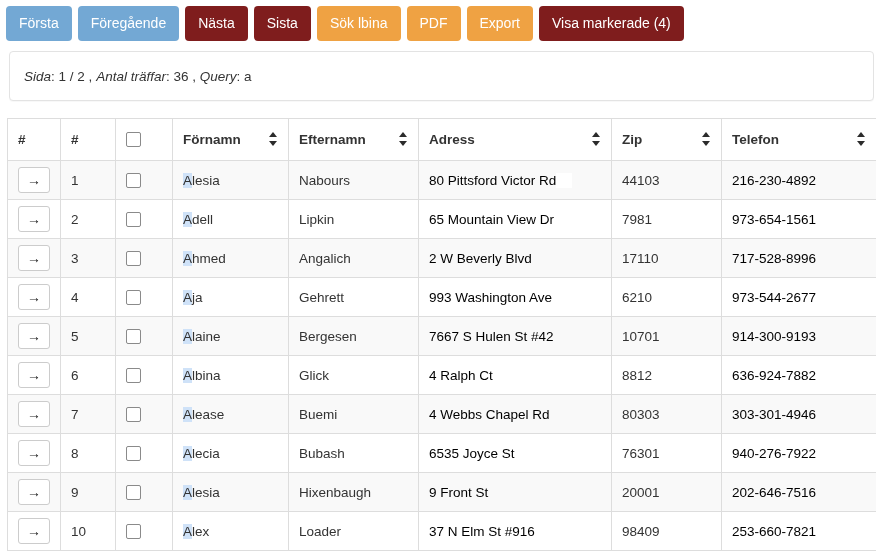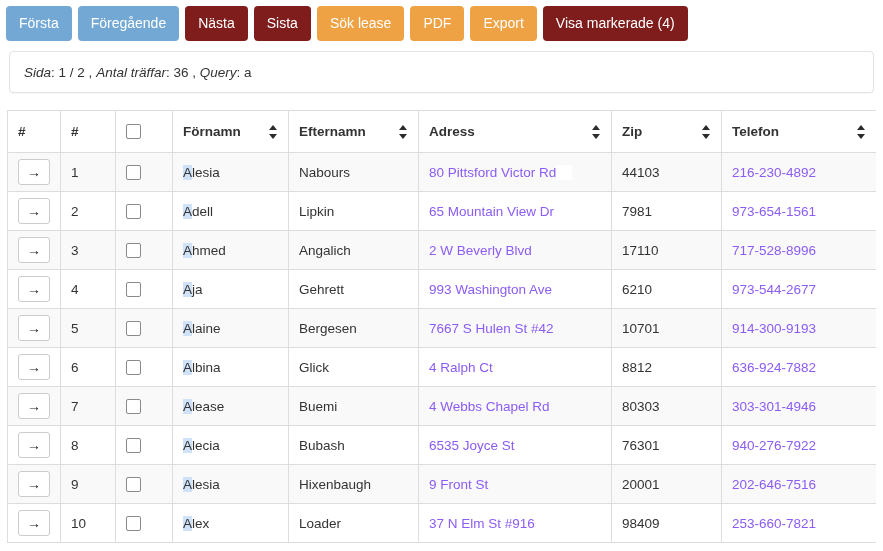--- a/index.html
+++ b/index.html
@@ -36,21 +36,21 @@
   .btn-blue       { background: #7f1d1d; }
   .btn-orange     { background: #efa243; }
   .btn-green      { background: #7f1d1d; }
 
   
   .info-panel {
     margin: 10px 9px 0 9px;
     border: 1px solid #e3e3e3;
     border-radius: 4px;
     background: #ffffff;
-    height: 42px;
+    height: 50px;
     display: flex;
     align-items: center;
     padding: 4px 14px;
     box-shadow: 0 1px 1px rgba(0,0,0,.03);
   }
   .info-text {
     font-size: 13.5px;
     color: #333333;
   }
   .info-text i { font-style: italic; }
@@ -80,21 +80,21 @@
   table.grid thead th {
     font-weight: bold;
     font-size: 13.5px;
     height: 42px;
     background: #ffffff;
     color: #333333;
   }
   th.hdr-check { background: #f7f7f7; }
   .th-inner {
     display: flex;
-    align-items: flex-end;
+    align-items: flex-start;
     justify-content: space-between;
     width: 100%;
   }
   .sort-icon {
     display: inline-block;
     width: 9px;
     height: 14px;
     position: relative;
     flex: 0 0 auto;
     margin-left: 8px;
@@ -137,36 +137,36 @@
     display: block;
   }
   .chk {
     width: 15px; height: 15px;
     border: 1px solid #8a8a8a;
     border-radius: 2px;
     background: #ffffff;
     display: block;
     cursor: pointer;
   }
-  .link { color: #8b5cf6; text-decoration: none; cursor: pointer; }
+  .link { color: #000000; text-decoration: none; cursor: pointer; }
   .hl { background: #cfe2f8; }
   .hl-white { background: #ffffff; padding: 0 6px; }
   .cell-num { color: #333333; }
 </style>
 </head>
 <body>
 
 <div id="app">
 
   <div class="toolbar">
       <button class="btn btn-light-blue">Första</button>
       <button class="btn btn-light-blue">Föregående</button>
       <button class="btn btn-blue">Nästa</button>
       <button class="btn btn-blue">Sista</button>
-      <button class="btn btn-orange">Sök lease</button>
+      <button class="btn btn-orange">Sök lbina</button>
       <button class="btn btn-orange">PDF</button>
       <button class="btn btn-orange">Export</button>
       <button class="btn btn-green">Visa markerade (4)</button>
     </div>
 
   <div class="info-panel">
     <div class="info-text">
       <i>Sida</i><span>:</span>
       <span>1 / 2</span>
       <span>,</span>

